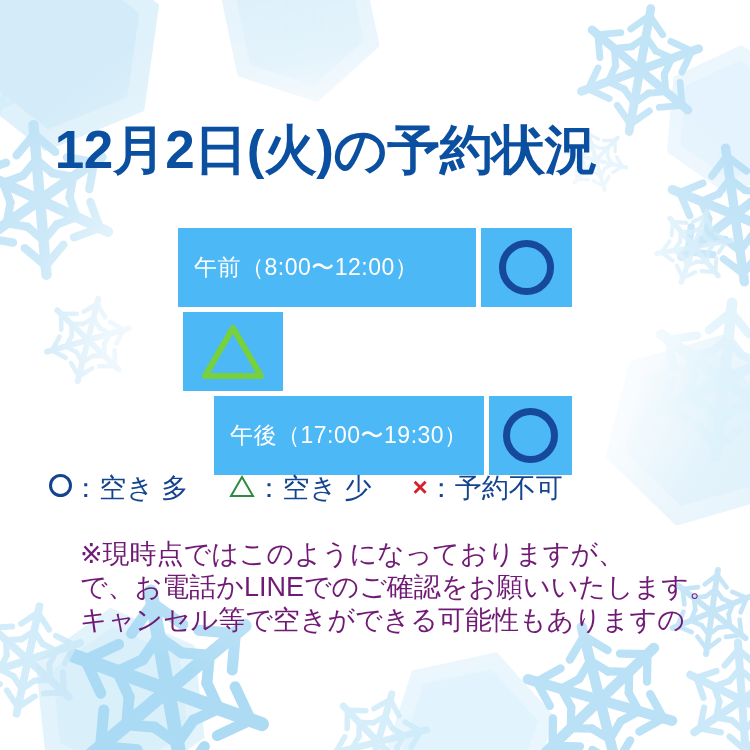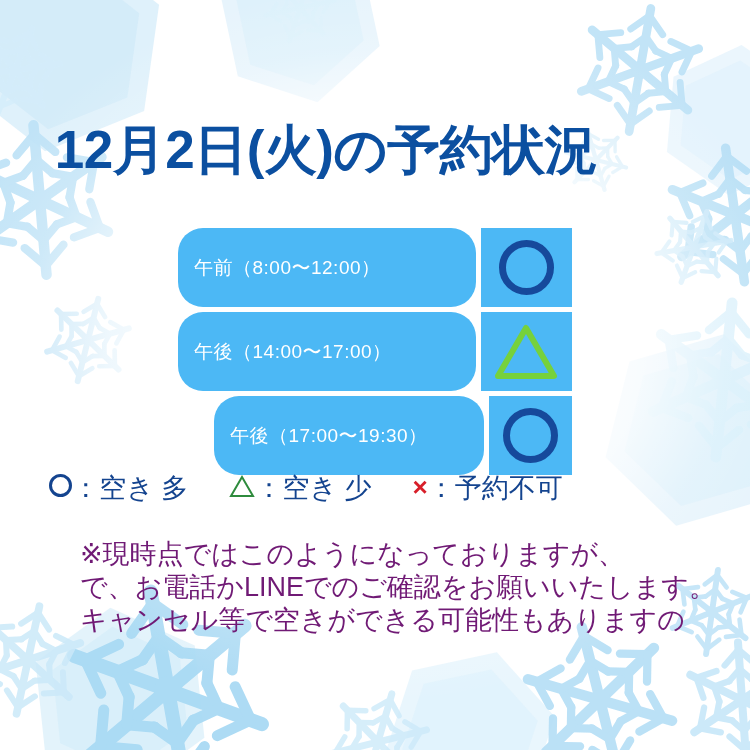--- a/index.html
+++ b/index.html
@@ -76,24 +76,23 @@
   }
   .row:last-child { margin-bottom: 0; padding-left: 36px; }
   .cell-time {
     width: 324px;
     background: #4cb8f5;
     display: flex;
     align-items: center;
     padding-left: 16px;
     box-sizing: border-box;
     color: #ffffff;
-    font-size: 19px;
+    font-size: 23px;
     letter-spacing: 0.5px;
     white-space: nowrap;
-    border-radius: 25px;
   }
   .cell-mark {
     width: 100px;
     margin-left: 5px;
     background: #4cb8f5;
     display: flex;
     align-items: center;
     justify-content: center;
   }
   .mark-circle {
@@ -256,21 +255,20 @@
     <div class="table">
 
       <div class="row">
         <div class="cell-time">午前（8:00〜12:00）</div>
         <div class="cell-mark">
           <div class="mark-circle"></div>
         </div>
       </div>
 
       <div class="row">
-        <div class="cell-time">午後（14:00〜17:00）</div>
         <div class="cell-mark">
           <svg class="mark-triangle" width="64" height="58" viewBox="0 0 64 58">
             <polygon points="32,5 60,53 4,53" fill="none" stroke="#76d13c" stroke-width="6" stroke-linejoin="round"></polygon>
           </svg>
         </div>
       </div>
 
       <div class="row">
         <div class="cell-time">午後（17:00〜19:30）</div>
         <div class="cell-mark">

